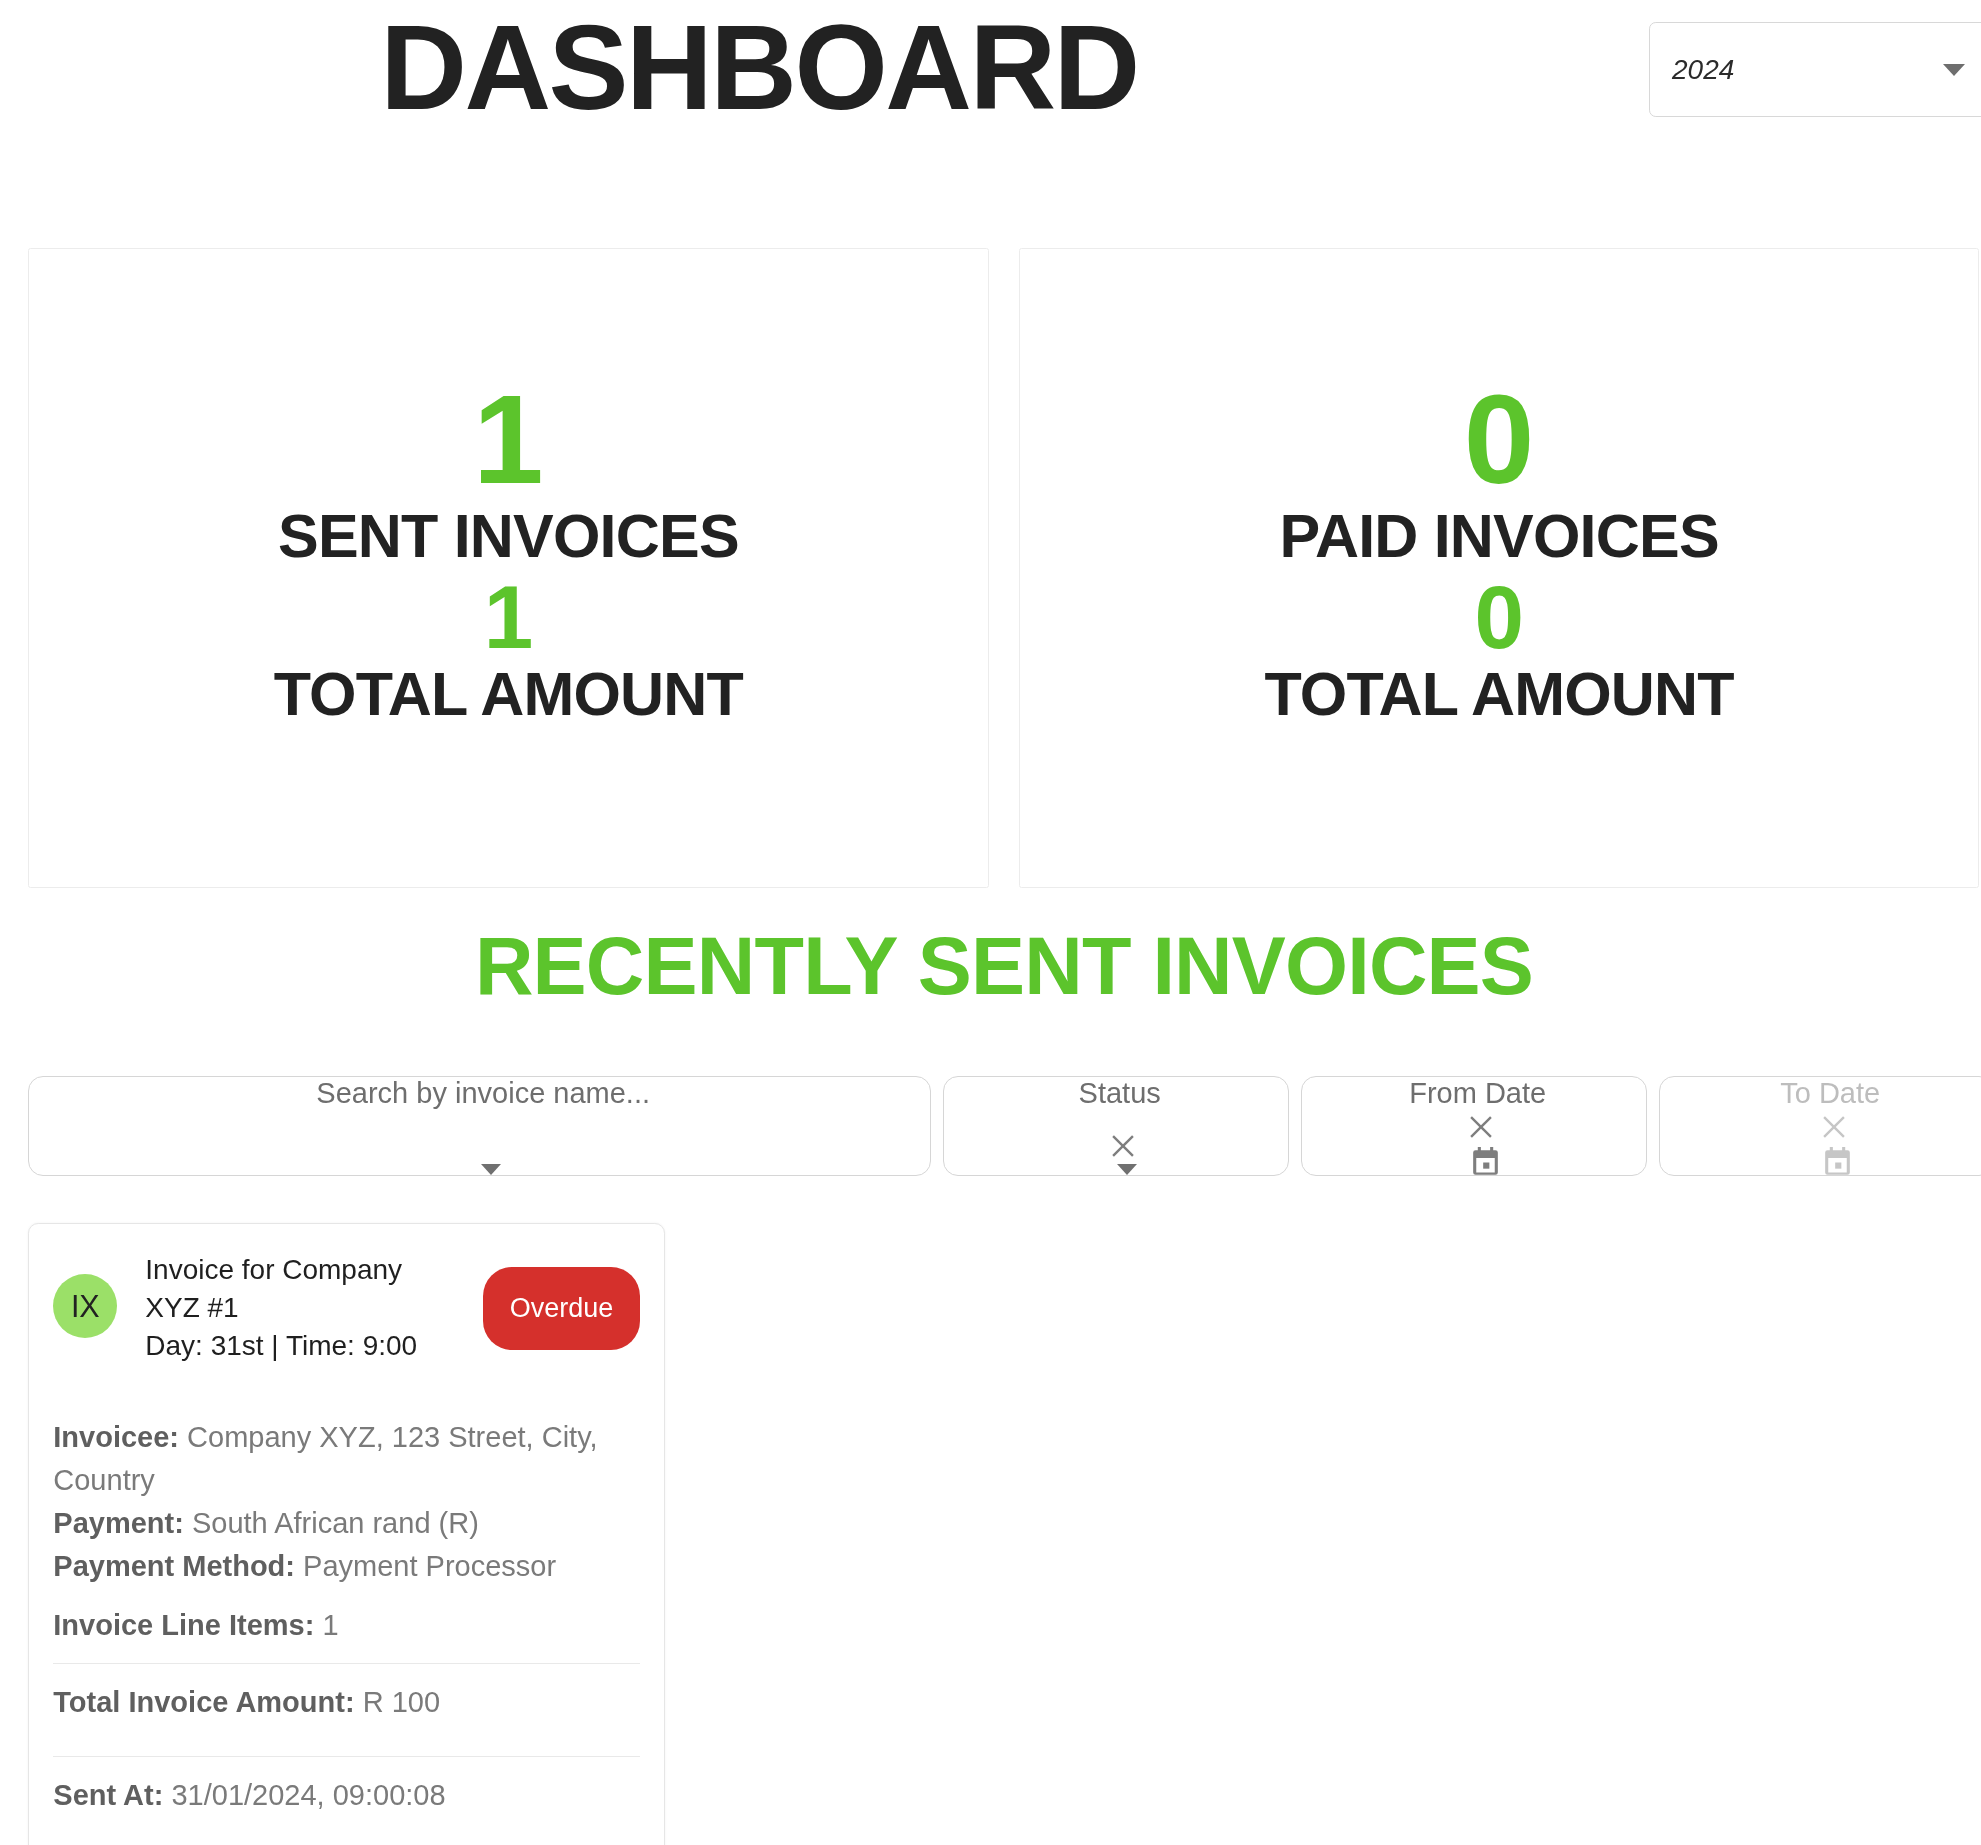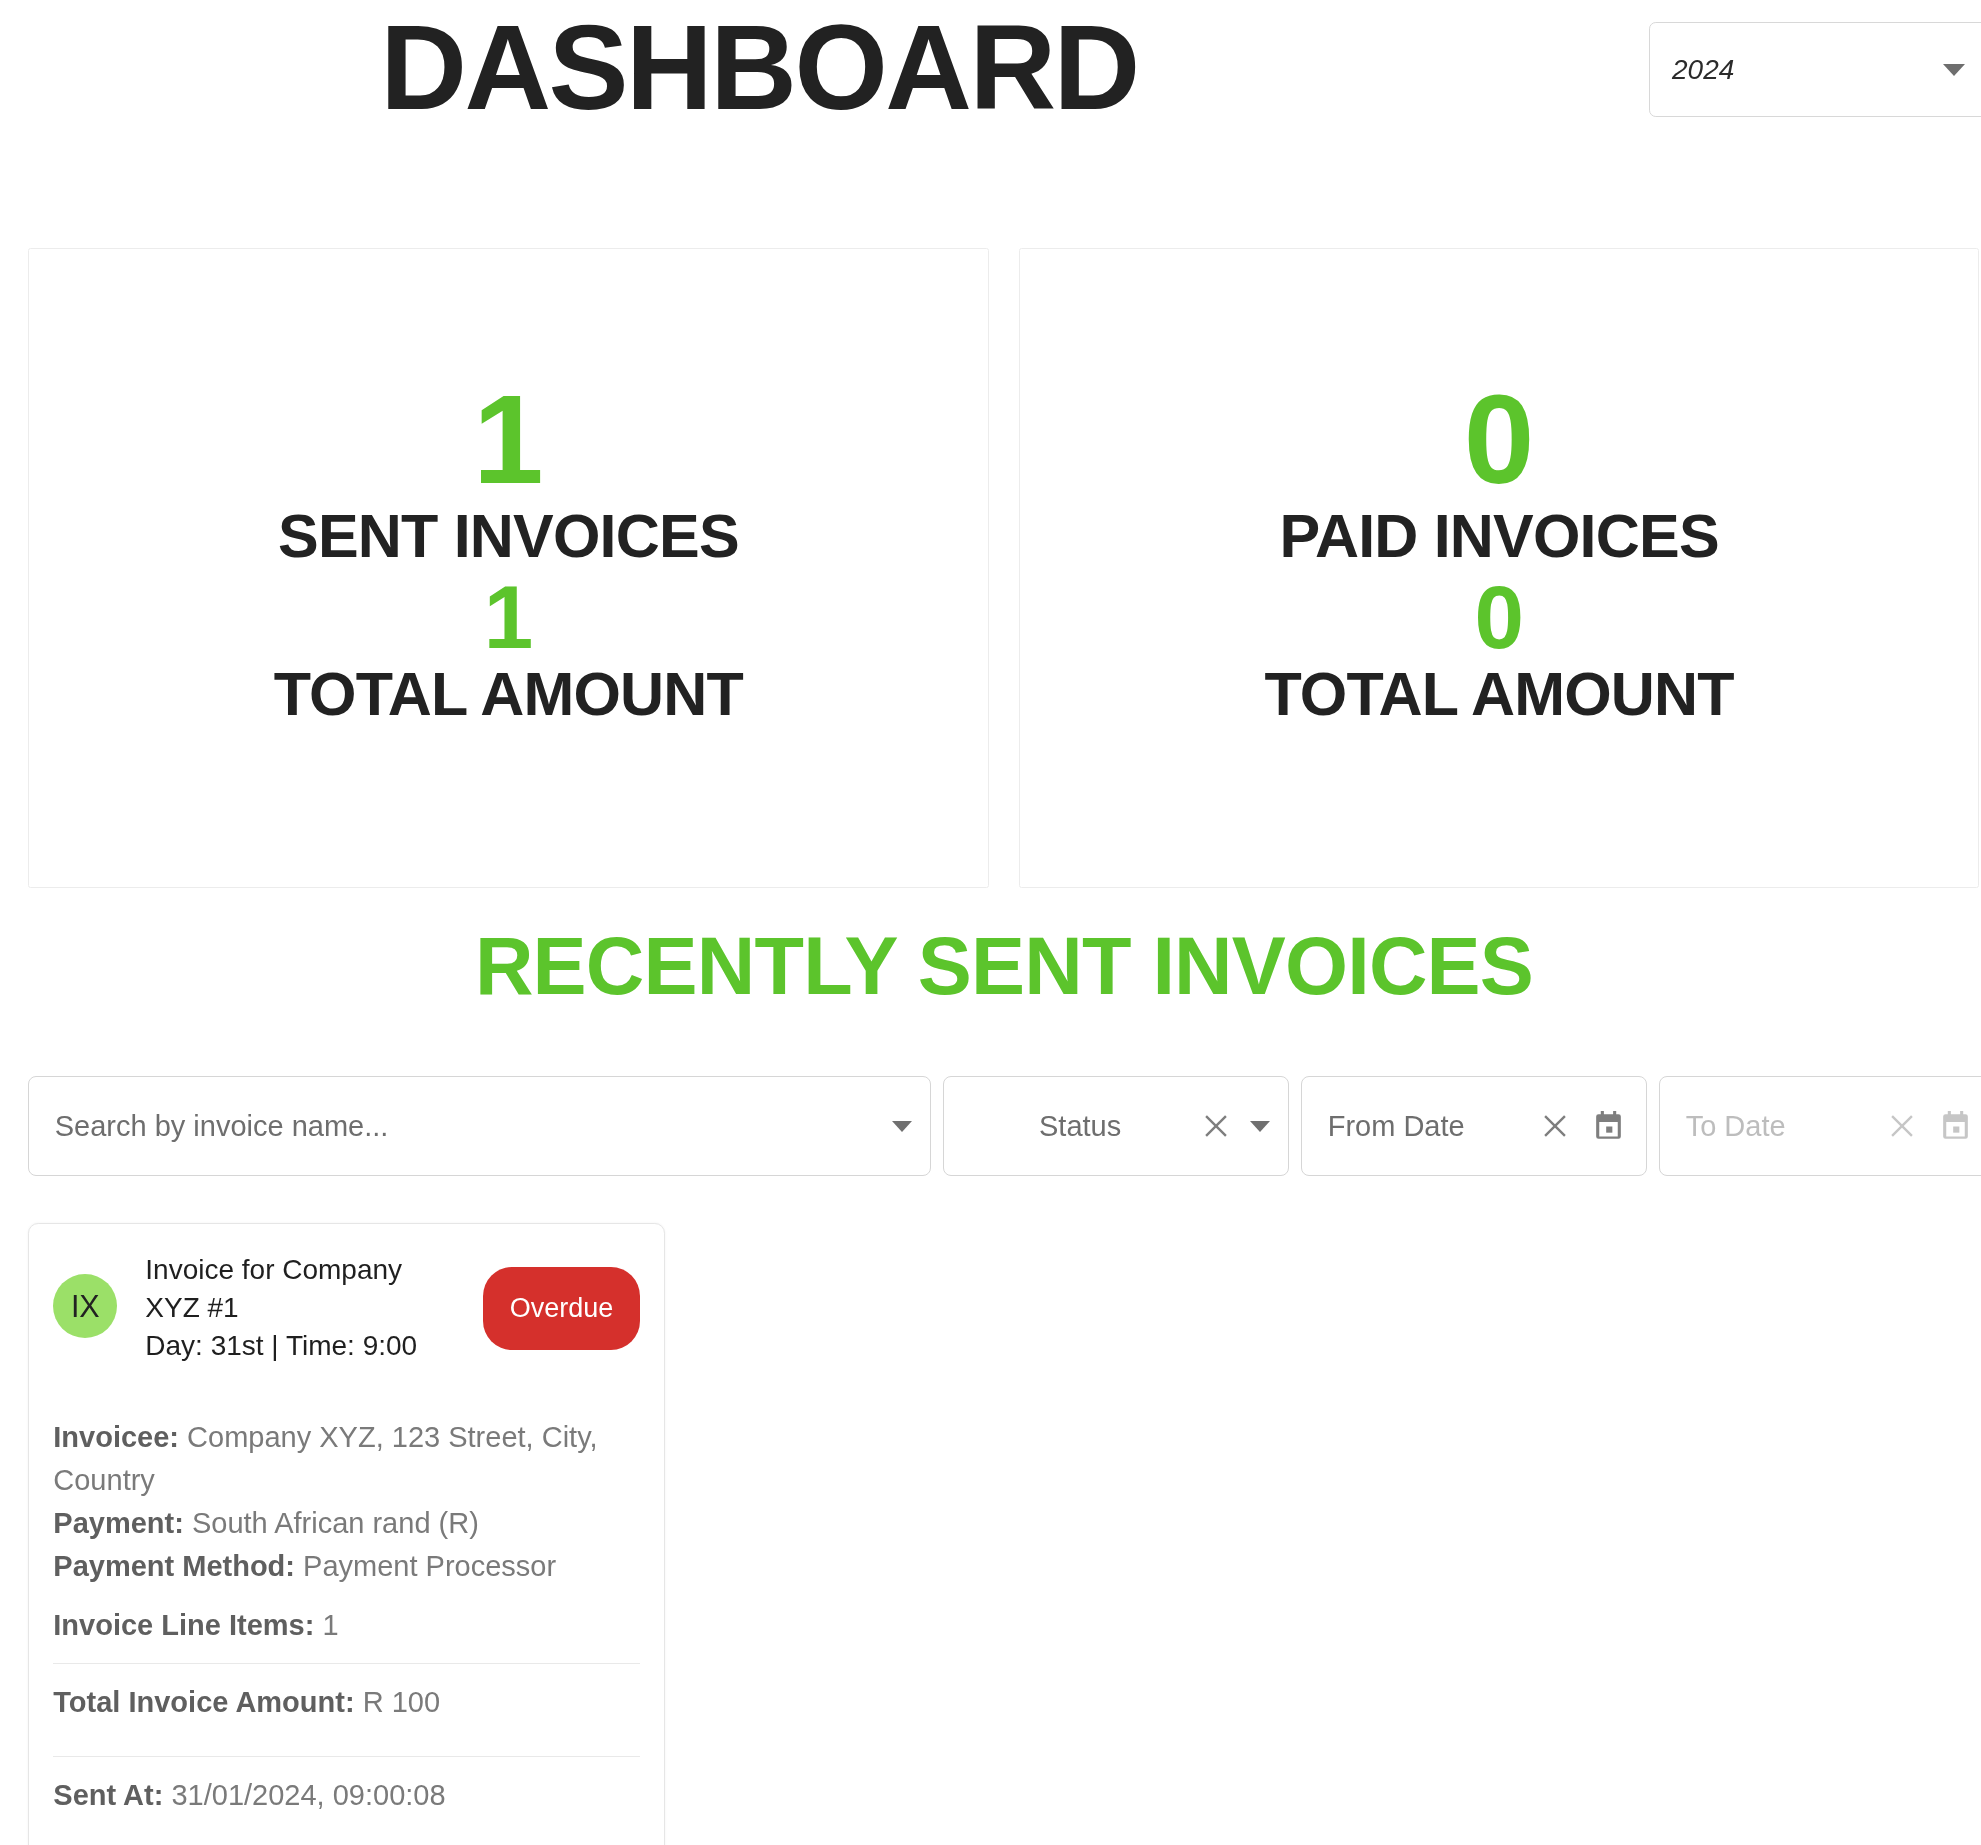--- a/index.html
+++ b/index.html
@@ -80,24 +80,25 @@
 
   
   .filter-row {
     position: absolute; left: 15.3px; top: 1076px;
     width: 1951px; height: 100px;
     display: flex; gap: 12px;
   }
   .field {
     height: 100px;
     border: 0.8px solid #d6d6d6;
-    border-radius: 8px;
+    border-radius: 15px;
     background: #ffffff;
     display: flex; align-items: center;
     padding: 0 18.6px 0 25.4px;
+    flex-direction: column;
   }
   .field .label {
     flex: 1;
     font-size: 29px;
     color: #6e6e6e;
     white-space: nowrap;
   }
   .field.muted .label { color: #bdbdbd; }
   .field-search { flex: 0 0 903px; }
   .field-status { flex: 0 0 346px; text-align: center; }

